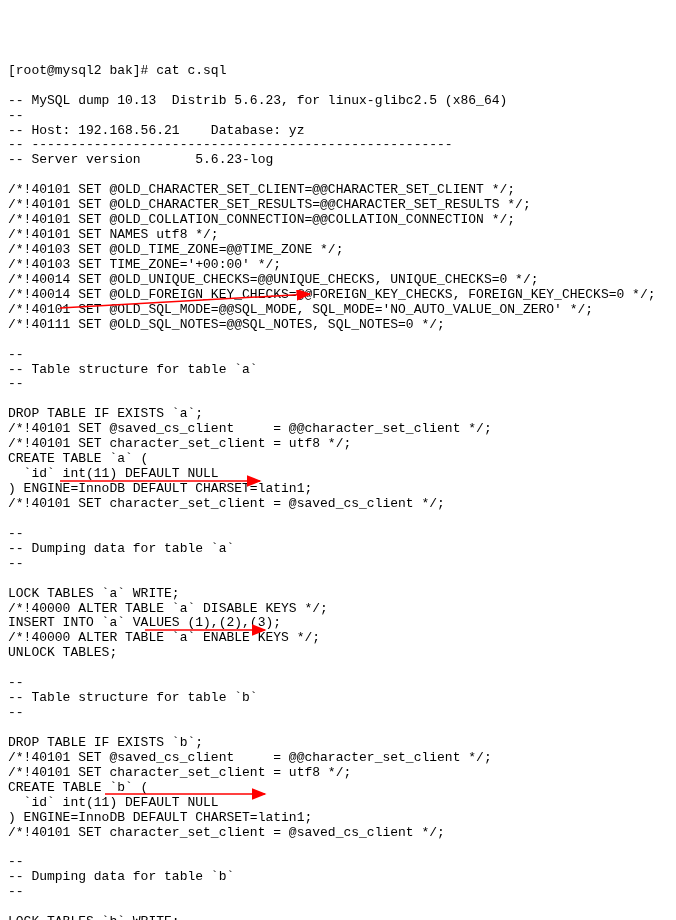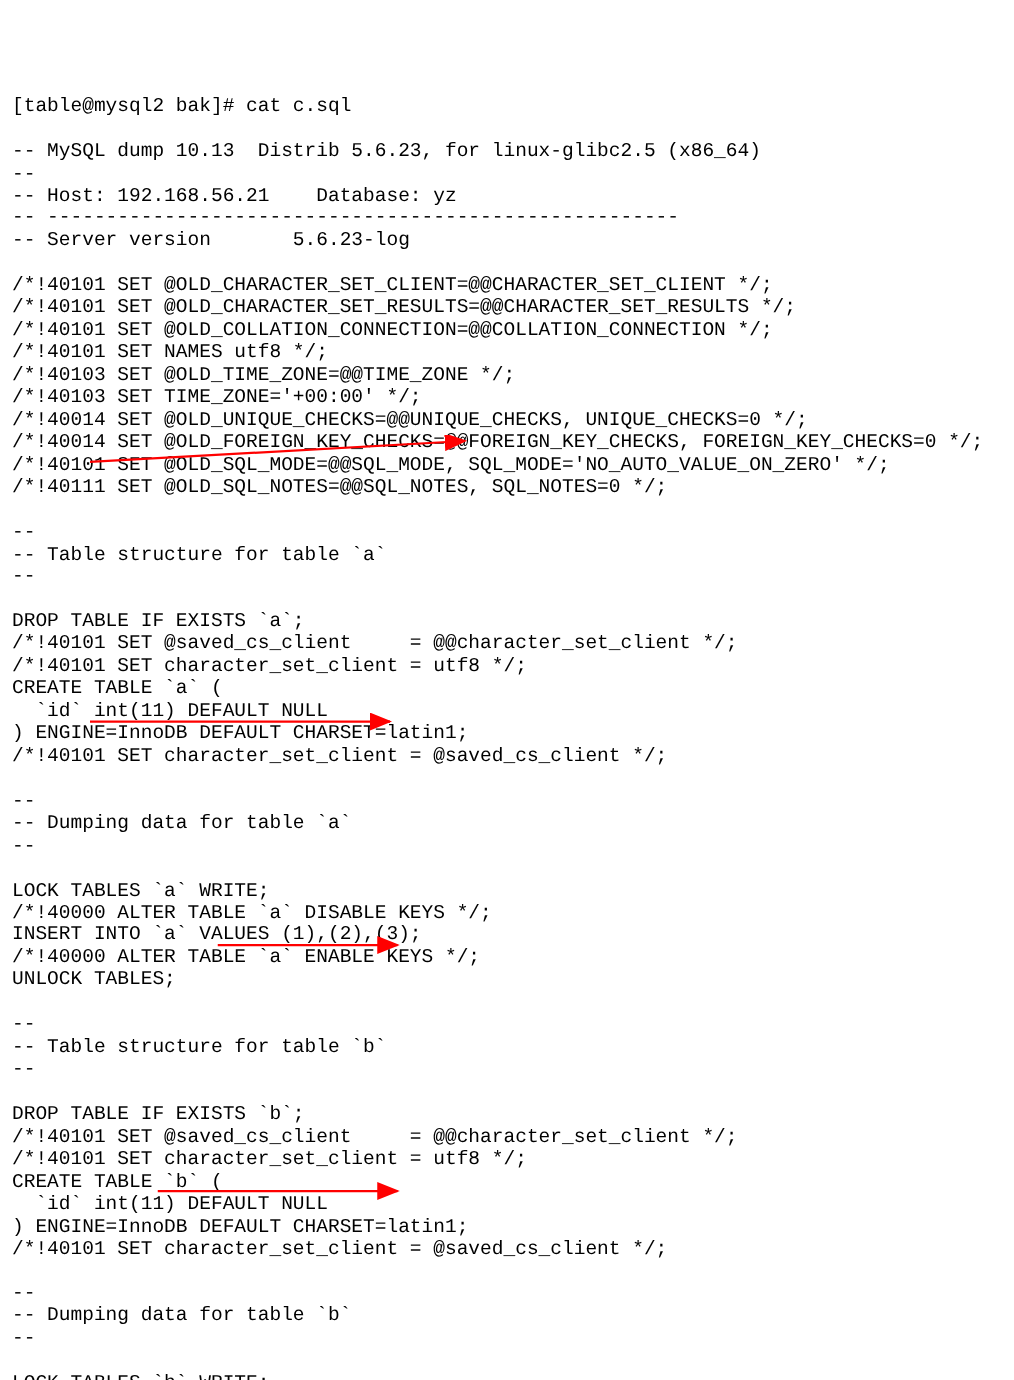--- a/index.html
+++ b/index.html
@@ -24,21 +24,21 @@
     .arrow {
       position: absolute;
       pointer-events: none;
     }
   </style>
 </head>
 <body>
 
 
 
-<div class="terminal-line">[table@mysql2 bak]# cat c.sql</div>
+<div class="terminal-line">[root@mysql2 bak]# cat c.sql</div>
 <div id="output"><div class="terminal-line">-- MySQL dump 10.13  Distrib 5.6.23, for linux-glibc2.5 (x86_64)</div><div class="terminal-line">--</div><div class="terminal-line">-- Host: 192.168.56.21    Database: yz</div><div class="terminal-line">-- ------------------------------------------------------</div><div class="terminal-line">-- Server version       5.6.23-log</div><div class="terminal-line"> </div><div class="terminal-line">/*!40101 SET @OLD_CHARACTER_SET_CLIENT=@@CHARACTER_SET_CLIENT */;</div><div class="terminal-line">/*!40101 SET @OLD_CHARACTER_SET_RESULTS=@@CHARACTER_SET_RESULTS */;</div><div class="terminal-line">/*!40101 SET @OLD_COLLATION_CONNECTION=@@COLLATION_CONNECTION */;</div><div class="terminal-line">/*!40101 SET NAMES utf8 */;</div><div class="terminal-line">/*!40103 SET @OLD_TIME_ZONE=@@TIME_ZONE */;</div><div class="terminal-line">/*!40103 SET TIME_ZONE='+00:00' */;</div><div class="terminal-line">/*!40014 SET @OLD_UNIQUE_CHECKS=@@UNIQUE_CHECKS, UNIQUE_CHECKS=0 */;</div><div class="terminal-line">/*!40014 SET @OLD_FOREIGN_KEY_CHECKS=@@FOREIGN_KEY_CHECKS, FOREIGN_KEY_CHECKS=0 */;</div><div class="terminal-line">/*!40101 SET @OLD_SQL_MODE=@@SQL_MODE, SQL_MODE='NO_AUTO_VALUE_ON_ZERO' */;</div><div class="terminal-line">/*!40111 SET @OLD_SQL_NOTES=@@SQL_NOTES, SQL_NOTES=0 */;</div><div class="terminal-line"> </div><div class="terminal-line">--</div><div class="terminal-line">-- Table structure for table `a`</div><div class="terminal-line">--</div><div class="terminal-line"> </div><div class="terminal-line">DROP TABLE IF EXISTS `a`;</div><div class="terminal-line">/*!40101 SET @saved_cs_client     = @@character_set_client */;</div><div class="terminal-line">/*!40101 SET character_set_client = utf8 */;</div><div class="terminal-line">CREATE TABLE `a` (</div><div class="terminal-line">  `id` int(11) DEFAULT NULL</div><div class="terminal-line">) ENGINE=InnoDB DEFAULT CHARSET=latin1;</div><div class="terminal-line">/*!40101 SET character_set_client = @saved_cs_client */;</div><div class="terminal-line"> </div><div class="terminal-line">--</div><div class="terminal-line">-- Dumping data for table `a`</div><div class="terminal-line">--</div><div class="terminal-line"> </div><div class="terminal-line">LOCK TABLES `a` WRITE;</div><div class="terminal-line">/*!40000 ALTER TABLE `a` DISABLE KEYS */;</div><div class="terminal-line">INSERT INTO `a` VALUES (1),(2),(3);</div><div class="terminal-line">/*!40000 ALTER TABLE `a` ENABLE KEYS */;</div><div class="terminal-line">UNLOCK TABLES;</div><div class="terminal-line"> </div><div class="terminal-line">--</div><div class="terminal-line">-- Table structure for table `b`</div><div class="terminal-line">--</div><div class="terminal-line"> </div><div class="terminal-line">DROP TABLE IF EXISTS `b`;</div><div class="terminal-line">/*!40101 SET @saved_cs_client     = @@character_set_client */;</div><div class="terminal-line">/*!40101 SET character_set_client = utf8 */;</div><div class="terminal-line">CREATE TABLE `b` (</div><div class="terminal-line">  `id` int(11) DEFAULT NULL</div><div class="terminal-line">) ENGINE=InnoDB DEFAULT CHARSET=latin1;</div><div class="terminal-line">/*!40101 SET character_set_client = @saved_cs_client */;</div><div class="terminal-line"> </div><div class="terminal-line">--</div><div class="terminal-line">-- Dumping data for table `b`</div><div class="terminal-line">--</div><div class="terminal-line"> </div><div class="terminal-line">LOCK TABLES `b` WRITE;</div></div>
 
 <svg class="arrow" style="left:60px;top:290px;" width="260" height="20">
   <defs>
     <marker id="ah1" markerWidth="10" markerHeight="8" refX="9" refY="4" orient="auto">
       <polygon points="0 0, 10 4, 0 8" fill="#ff0000"></polygon>
     </marker>
   </defs>
   <line x1="0" y1="18" x2="250" y2="4" stroke="#ff0000" stroke-width="1.5" marker-end="url(#ah1)"></line>
 </svg>

